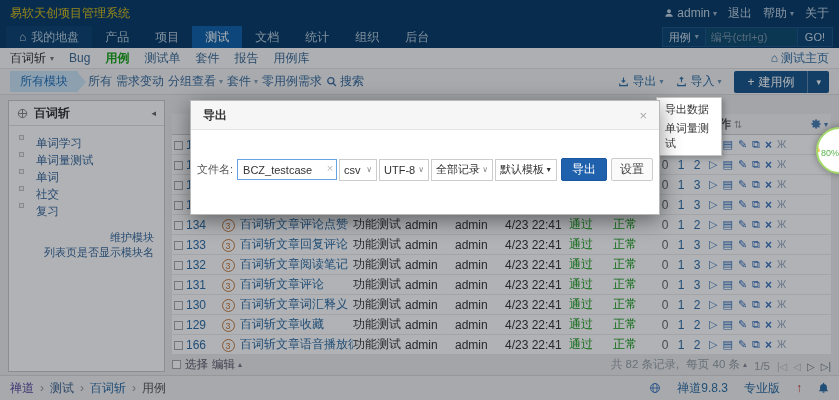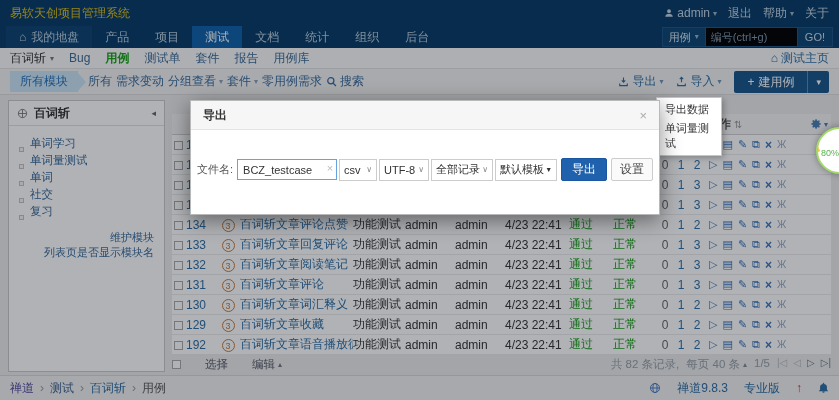--- a/index.html
+++ b/index.html
@@ -12,21 +12,21 @@
   .brand{color:#dcbf1c}
   .top-right{display:flex;align-items:center;gap:11px;color:#c2d4e4}
   .hmenu{display:flex;align-items:center;gap:3px}
   .caret{font-size:8px;color:#9ab0c4}
   .tabs{display:flex;height:22px;padding-left:6px;color:#b9cede}
   .tab{padding:0 13px;line-height:22px}
   .tab-home{background:#0c4372;display:flex;gap:5px;align-items:center}
   .tab.active{background:#1061a8;color:#fff}
   .topsearch{position:absolute;right:6px;top:27px;height:20px;display:flex;font-size:11px}
   .ts-module{background:#0d4474;border:1px solid #1c5587;color:#d7e4ef;padding:0 6px;line-height:18px;display:flex;align-items:center;gap:4px}
-  .ts-input{width:92px;background:#000000;border:1px solid #1c5587;border-left:none;color:#8fa9bf;padding:0 5px;font-size:11px;font-family:inherit;outline:none}
+  .ts-input{width:92px;background:#0c4a6e;border:1px solid #1c5587;border-left:none;color:#8fa9bf;padding:0 5px;font-size:11px;font-family:inherit;outline:none}
   .ts-input::placeholder{color:#7d97ad}
   .ts-go{background:#0d4474;border:1px solid #1c5587;border-left:none;color:#cfdeeb;padding:0 7px;line-height:18px}
   
   .subnav{position:absolute;top:48px;left:0;right:0;height:21px;background:#fbfbfb;border-bottom:1px solid #e2e2e2;display:flex;align-items:center;padding:0 10px;gap:15px}
   .sn-product{color:#333;display:flex;align-items:center;gap:4px}
   .sn-product .caret{color:#777}
   .sn-item{color:#3c6a96}
   .sn-item.active{color:#17a317;font-weight:bold}
   .sn-home{margin-left:auto;color:#2e6da4;display:flex;align-items:center;gap:3px}
   
@@ -39,21 +39,21 @@
   .tb-link{color:#2e6da4;display:flex;align-items:center;gap:3px}
   .btn-create{display:flex;background:#19568c;color:#fff;border-radius:2px;overflow:hidden;line-height:22px}
   .btn-create .main{padding:0 13px;display:flex;gap:4px}
   .btn-create .caret-part{padding:0 8px;border-left:1px solid rgba(255,255,255,.3);display:flex;align-items:center;font-size:9px}
   
   .sidebar{position:absolute;left:8px;top:100px;width:157px;height:272px;background:#fff;border:1px solid #c9c9c9}
   .sb-head{height:25px;border-bottom:1px solid #e0e0e0;display:flex;align-items:center;gap:6px;padding:0 8px}
   .sb-title{font-weight:bold;color:#333}
   .sb-collapse{margin-left:auto;color:#666;font-size:9px}
   .sb-items{padding:9px 10px 2px}
-  .sb-item{line-height:17px;font-size:11.5px;color:#38699b;display:flex;align-items:flex-end;gap:6px}
+  .sb-item{line-height:17px;font-size:11.5px;color:#38699b;display:flex;align-items:flex-start;gap:12px}
   .sb-bullet{width:5px;height:5px;border:1px solid #c3c3c3;background:#f5f5f5;display:inline-block;flex:none}
   .sb-links{margin-top:8px;text-align:right;padding:0 10px;font-size:11px;line-height:15px;color:#38699b}
   
   .table{position:absolute;left:172px;width:659px;top:114px}
   .thead{height:21px;background:#f5f5f5;border-bottom:1px solid #d0d0d0;display:flex;align-items:center;font-weight:bold;color:#555;position:relative}
   .th-spacer{width:531px}
   .tr{height:20px;background:#fff;border-bottom:1px solid #ebebeb;display:flex;align-items:center}
   .td{flex:none;white-space:nowrap;overflow:hidden}
   .c-check{width:14px;padding-left:2px}
   .c-id{width:30px}
@@ -70,22 +70,22 @@
   .link{color:#2e6da4}.green{color:#1a9a1a}.dim{color:#666}
   .checkbox{width:9px;height:9px;border:1px solid #a9a9a9;background:#fff;display:inline-block;vertical-align:middle}
   .pri{display:inline-block;width:13px;height:13px;line-height:12px;border:1px solid #c47b3d;color:#c47b3d;border-radius:50%;font-size:9px;text-align:center}
   .pri:empty{visibility:hidden}
   .icon-a{color:#3b74bd;font-size:11px;line-height:1}
   .icon-del{color:#3b74bd;font-size:12px;font-weight:bold;line-height:1}
   .icon-bug{color:#9aabc0;font-size:10px;line-height:1}
   .sorter{color:#999;font-size:10px;font-weight:normal}
   .gear-wrap{position:absolute;right:3px;top:4px;display:flex;align-items:center;gap:2px}
   .tfoot{position:absolute;left:172px;width:659px;top:357px;display:flex;justify-content:space-between;align-items:center;font-size:11.5px;color:#667}
-  .tf-left{display:flex;align-items:center;gap:24px;color:#556}
-  .tf-right{display:flex;align-items:flex-start;gap:7px;color:#98a0a8}
+  .tf-left{display:flex;align-items:center;gap:4px;color:#556}
+  .tf-right{display:flex;align-items:flex-end;gap:7px;color:#98a0a8}
   .pager{display:flex;gap:6px;font-size:10px}
   .pg-off{color:#b3bac0}.pg-on{color:#6f7a84}
   
   .statusbar{position:absolute;bottom:0;left:0;right:0;height:24px;background:#f2f2f2;border-top:1px solid #d8d8d8;display:flex;align-items:center;justify-content:space-between;padding:12px 10px}
   .bc{display:flex;gap:6px;align-items:center}
   .bc-sep{color:#999}
   .bc-root{color:#52489e}.bc-mod{color:#3a5f8c}.bc-prod{color:#2e6da4}.bc-page{color:#555}
   .st-right{display:flex;align-items:center;gap:16px}
   .st-link{color:#2e6da4}
   .up-arrow{color:#c9302c;font-weight:bold}
@@ -516,21 +516,21 @@
           <span class="icon-a">▤</span>
           <span class="icon-a">✎</span>
           <span class="icon-a">⧉</span>
           <span class="icon-del">×</span>
           <span class="icon-bug">Ж</span>
         </span>
       </div>
 
       <div class="tr">
         <span class="td c-check"><span class="checkbox"></span></span>
-        <span class="td c-id link">192</span>
+        <span class="td c-id link">166</span>
         <span class="td c-pri"><span class="pri">3</span></span>
         <span class="td c-title link">百词斩文章语音播放循环</span>
         <span class="td c-type">功能测试</span>
         <span class="td c-user">admin</span>
         <span class="td c-user">admin</span>
         <span class="td c-date">4/23 22:41</span>
         <span class="td c-res green">通过</span>
         <span class="td c-st green">正常</span>
         <span class="td c-num dim">0</span>
         <span class="td c-num link">1</span>

